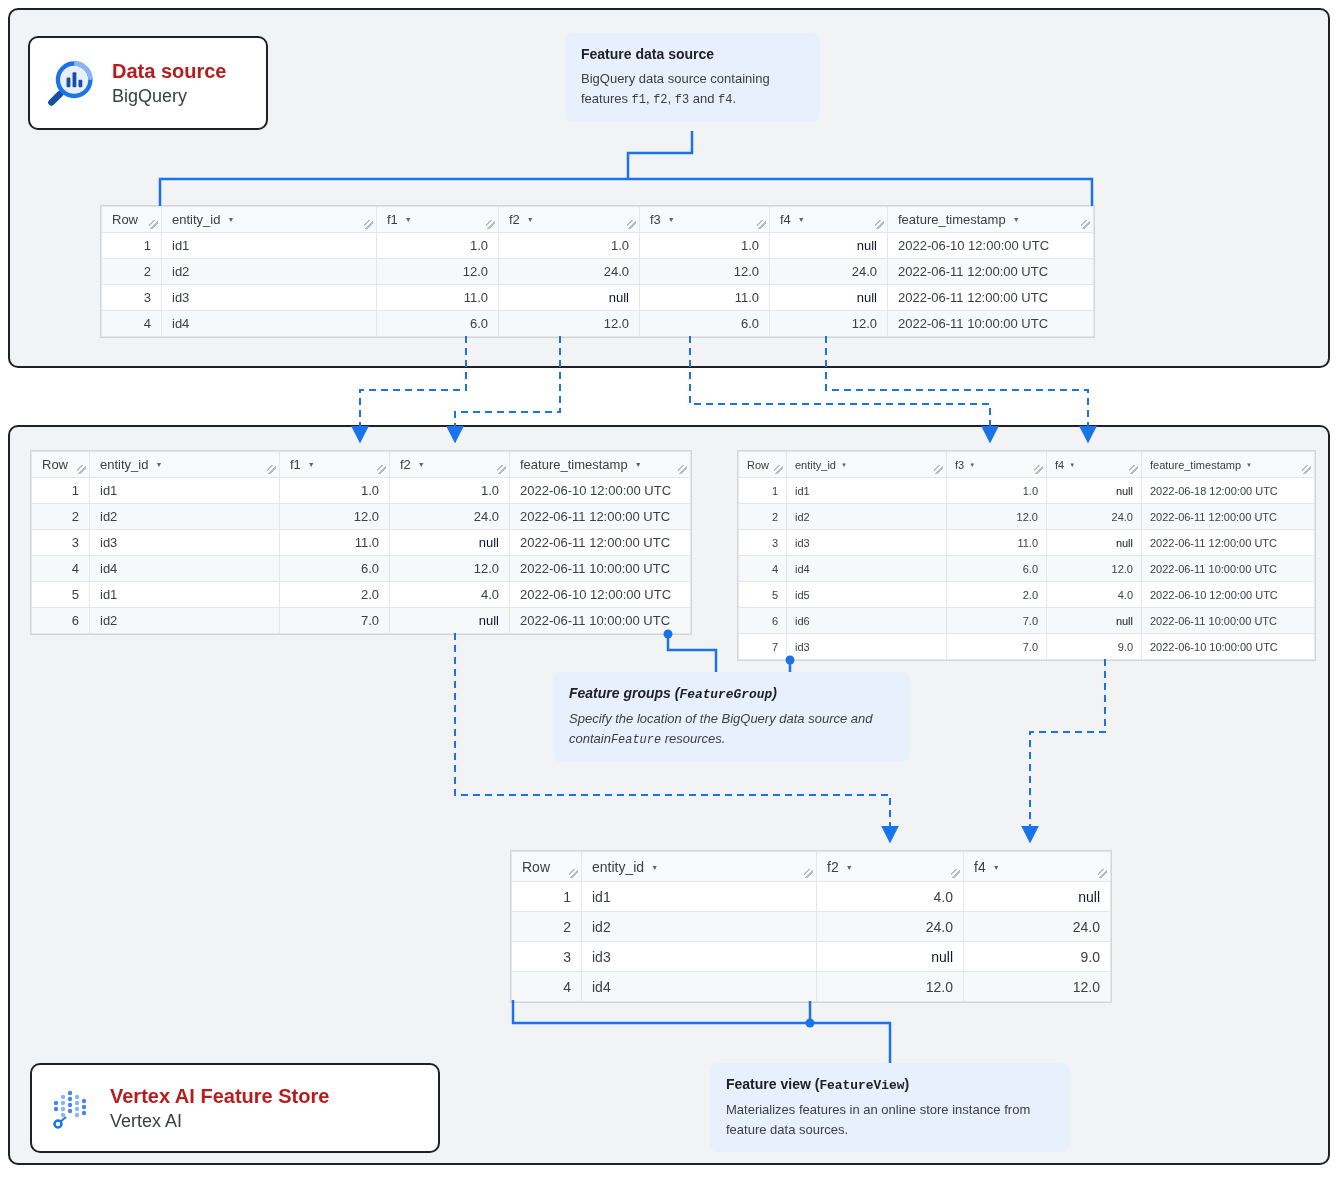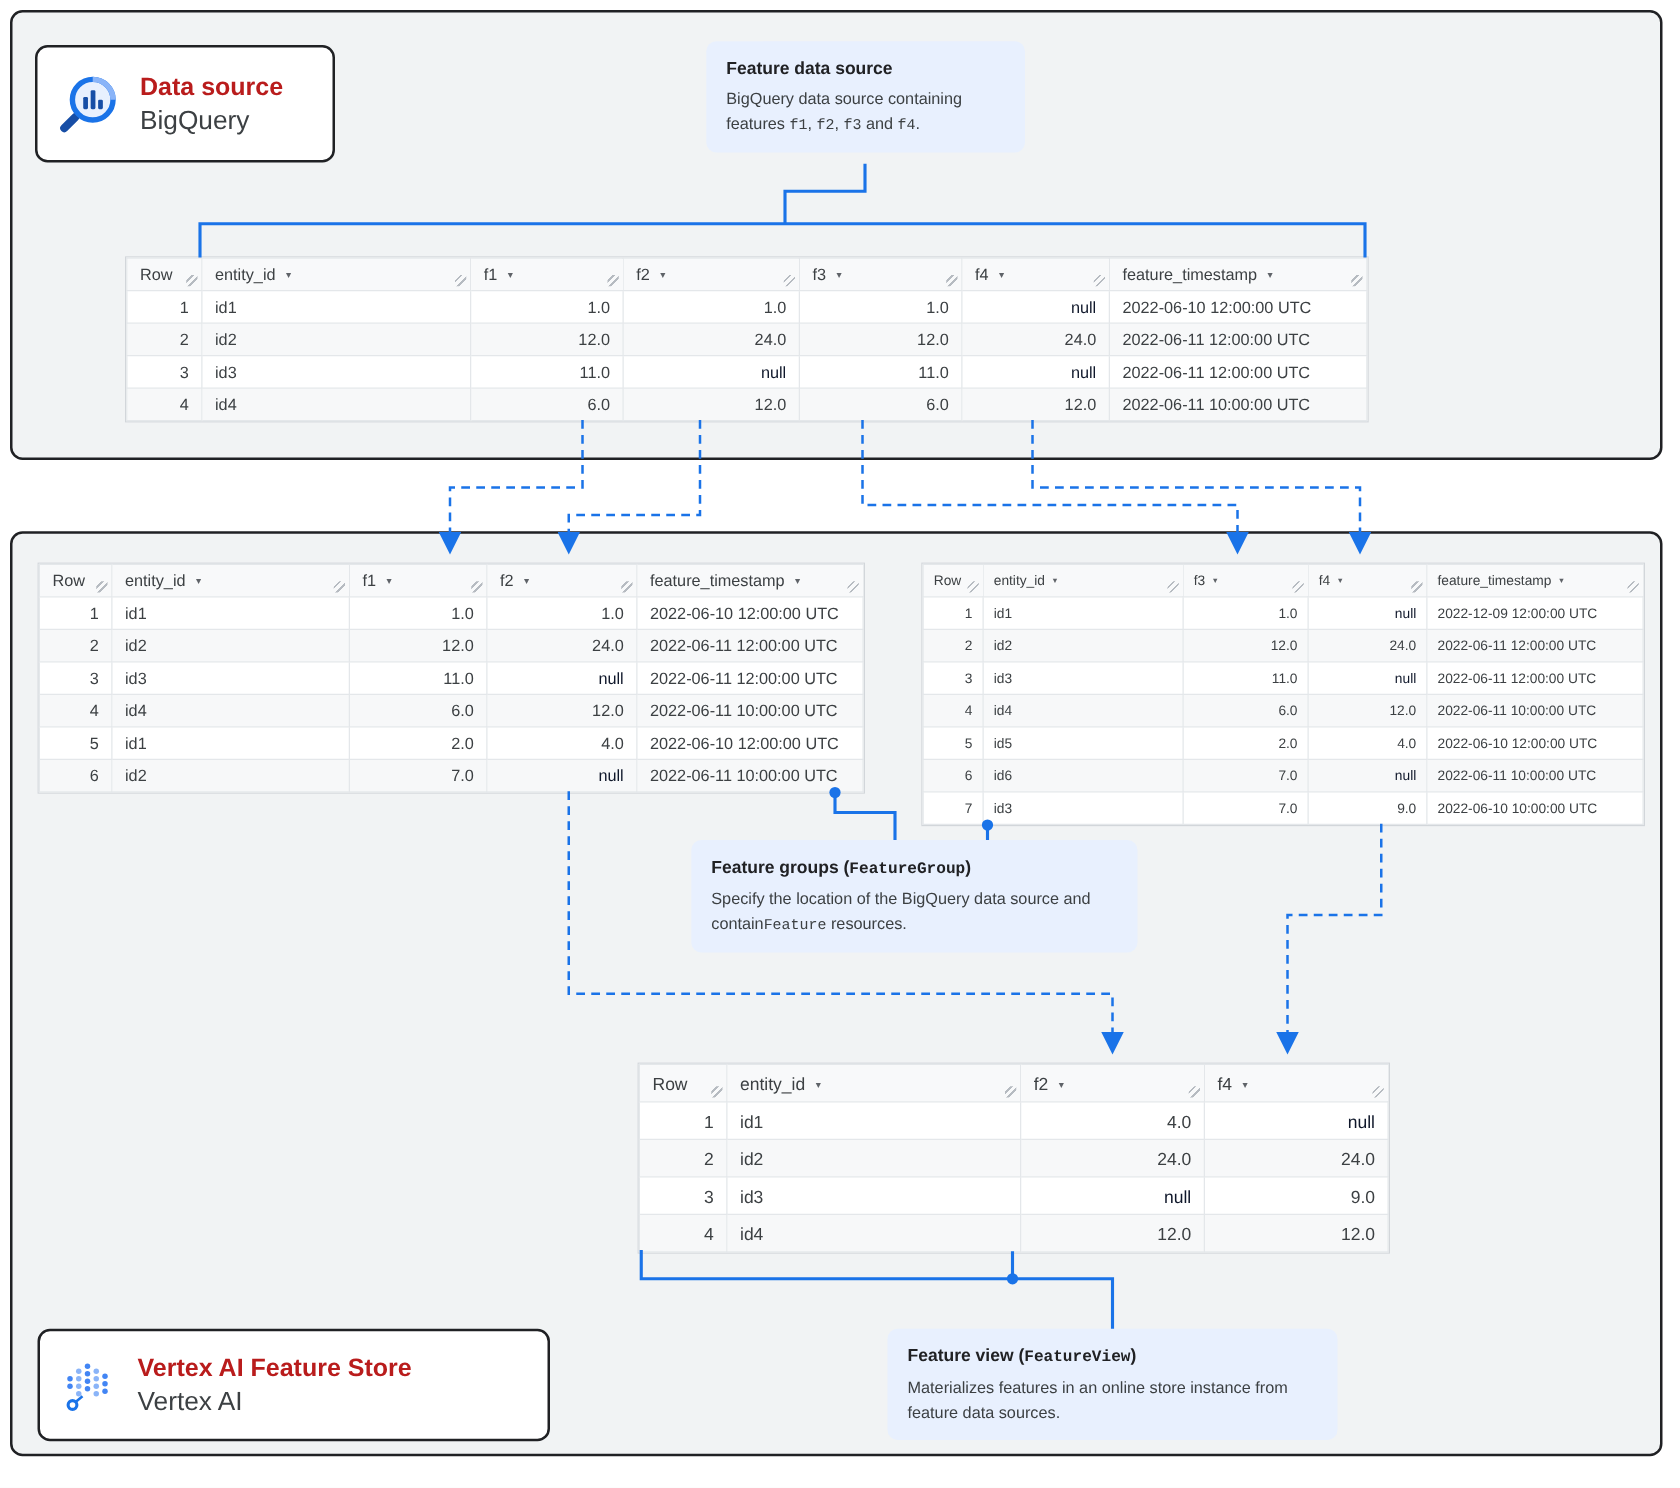--- a/index.html
+++ b/index.html
@@ -11,25 +11,25 @@
   #sec-bottom { left: 8px; top: 425px; width: 1322px; height: 740px; }
 
   svg.wires { position: absolute; left: 0; top: 0; width: 1344px; height: 1190px; z-index: 4; pointer-events: none; }
 
   .card { position: absolute; background: #ffffff; border: 2px solid #202124; border-radius: 10px;
           display: flex; align-items: center; gap: 14px; padding: 0 16px; z-index: 6; }
   #card-datasource { left: 28px; top: 36px;   width: 240px; height: 94px; }
   #card-vertex     { left: 30px; top: 1063px; width: 410px; height: 90px; }
   .card .cicon { flex: 0 0 auto; display: flex; align-items: center; }
   .card .t { font-size: 20px; font-weight: bold; color: #b91c1c; line-height: 1.2; }
-  .card .s { font-size: 21px; color: #3c4043; margin-top: 3px; }
+  .card .s { font-size: 18px; color: #3c4043; margin-top: 3px; }
 
   .callout { position: absolute; background: #e8f0fe; border-radius: 8px; padding: 13px 16px; z-index: 6; }
   #callout-source { left: 565px; top: 33px;   width: 255px; }
-  #callout-groups { left: 553px; top: 672px;  width: 357px; }
+  #callout-groups { left: 553px; top: 672px;  width: 357px; font-style: italic; }
   #callout-view   { left: 710px; top: 1063px; width: 360px; }
   .callout .ct { font-size: 14px; font-weight: bold; color: #202124; margin-bottom: 7px; }
   .callout .cb { font-size: 13px; color: #3c4043; line-height: 1.5; }
   .mono { font-family: "Liberation Mono", "DejaVu Sans Mono", monospace; font-size: 0.92em; }
 
   .tablewrap { position: absolute; z-index: 3; background: #ffffff; border: 1px solid #d2d6da; }
   #wrap-source { left: 100px; top: 205px; width: 995px; }
   #wrap-g12    { left: 30px;  top: 450px; width: 662px; }
   #wrap-g34    { left: 737px; top: 450px; width: 579px; }
   #wrap-view   { left: 510px; top: 850px; width: 602px; }
@@ -267,21 +267,21 @@
             <th><span>f4</span><span class="caret">▼</span><span class="grip"></span></th>
             <th><span>feature_timestamp</span><span class="caret">▼</span><span class="grip"></span></th>
           </tr>
         </thead>
         <tbody>
           <tr>
             <td class="r">1</td>
             <td class="l">id1</td>
             <td class="r">1.0</td>
             <td class="r null">null</td>
-            <td class="l">2022-12-09 12:00:00 UTC</td>
+            <td class="l">2022-06-18 12:00:00 UTC</td>
           </tr>
           <tr>
             <td class="r">2</td>
             <td class="l">id2</td>
             <td class="r">12.0</td>
             <td class="r">24.0</td>
             <td class="l">2022-06-11 12:00:00 UTC</td>
           </tr>
           <tr>
             <td class="r">3</td>

